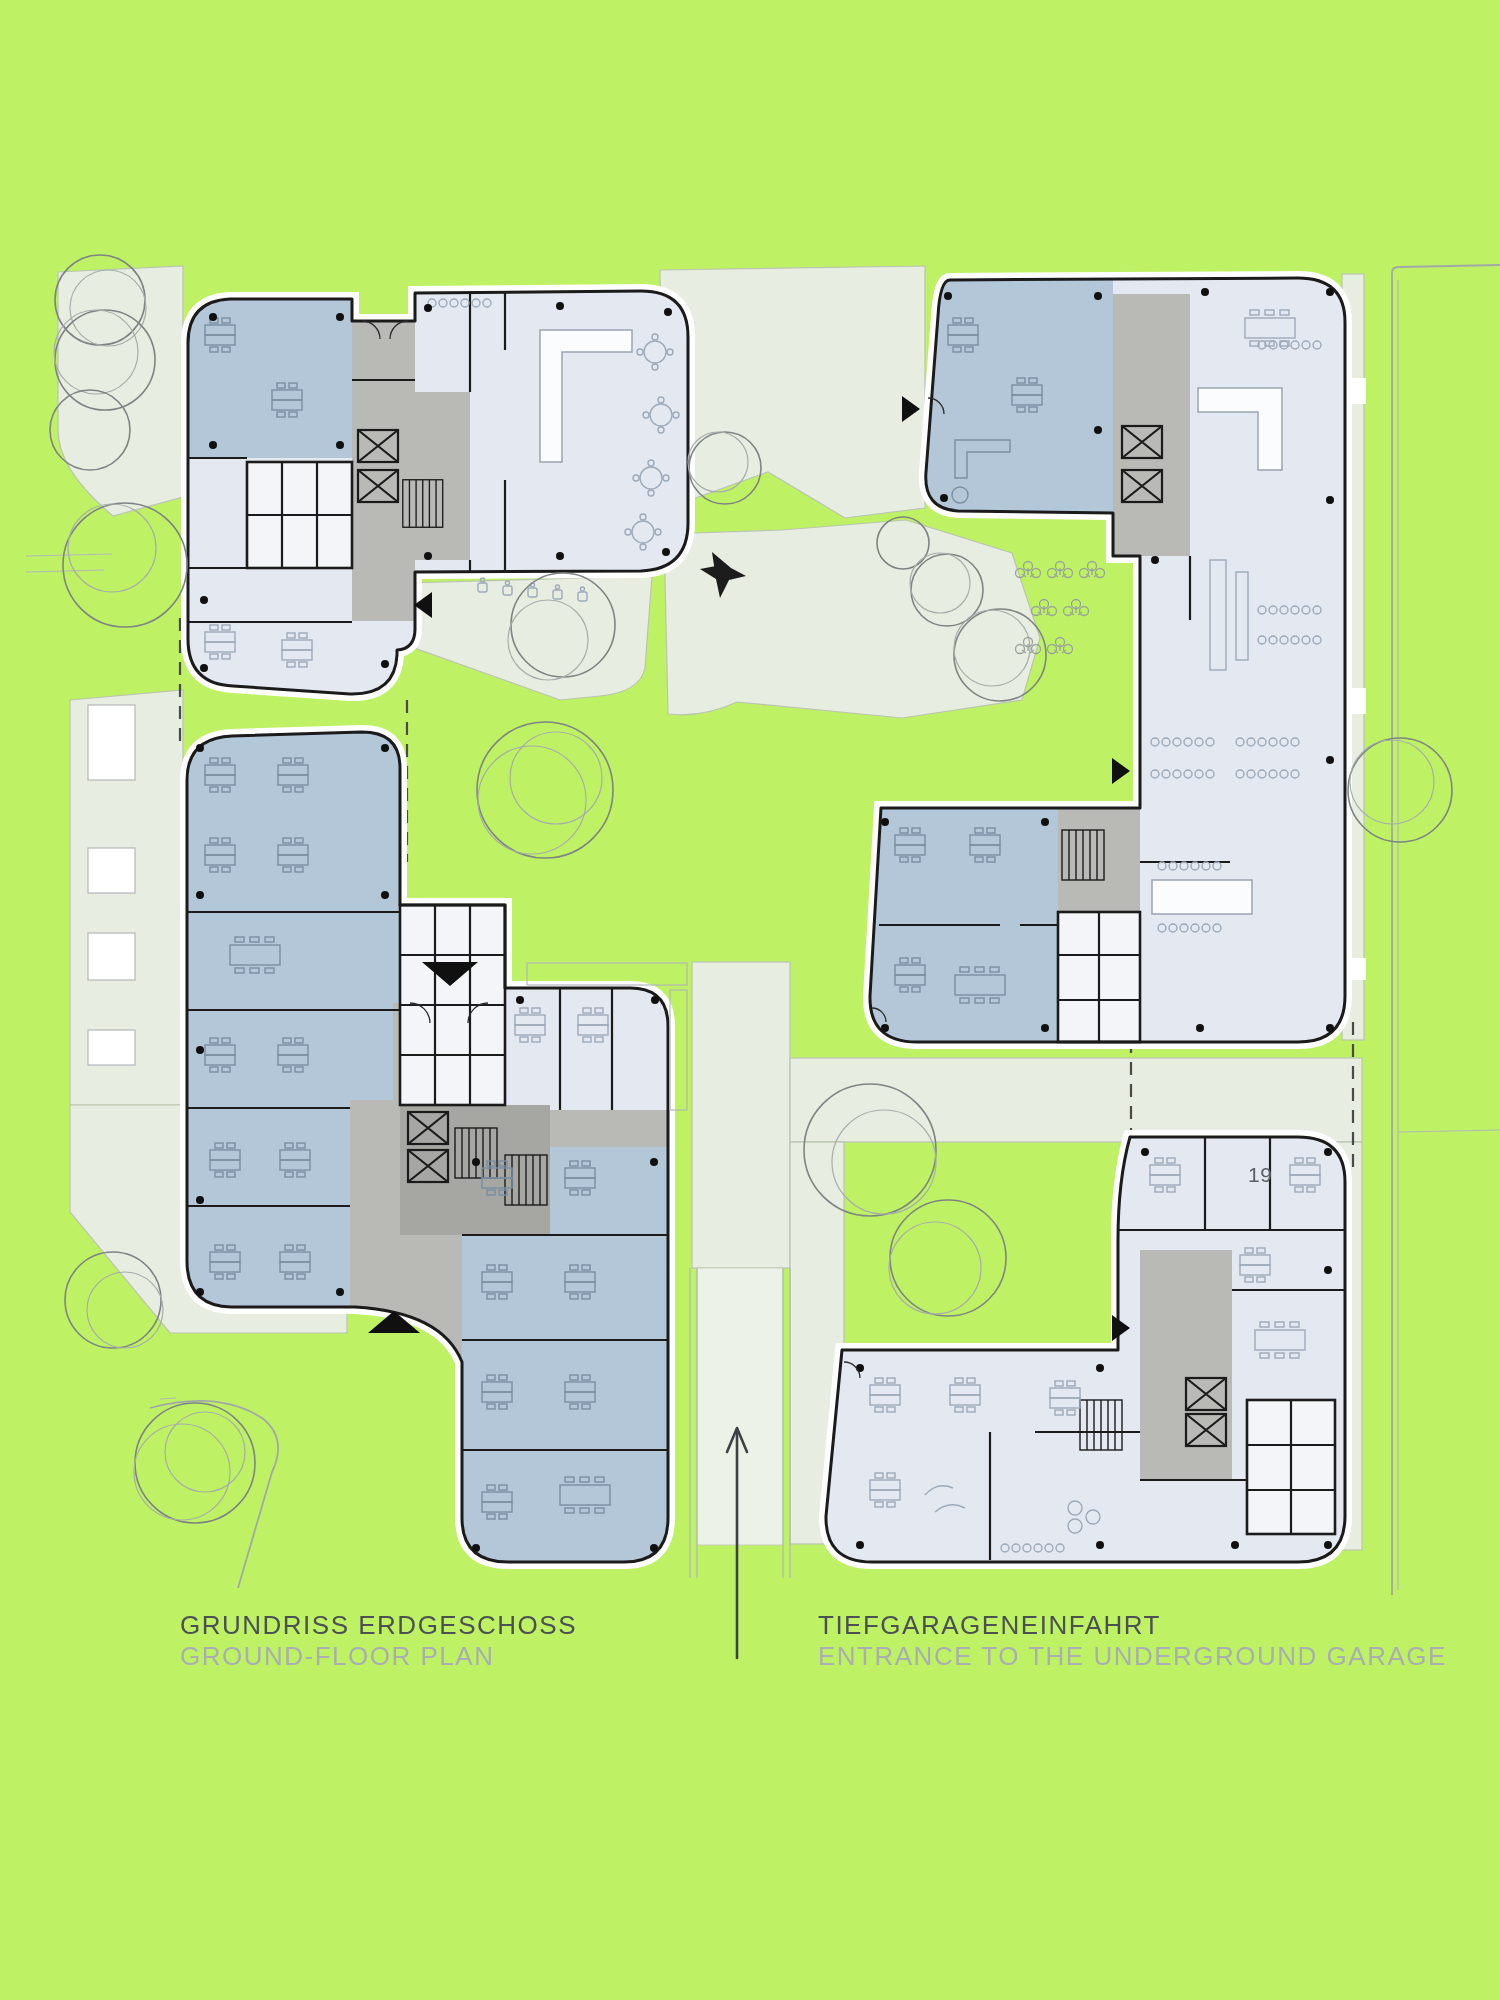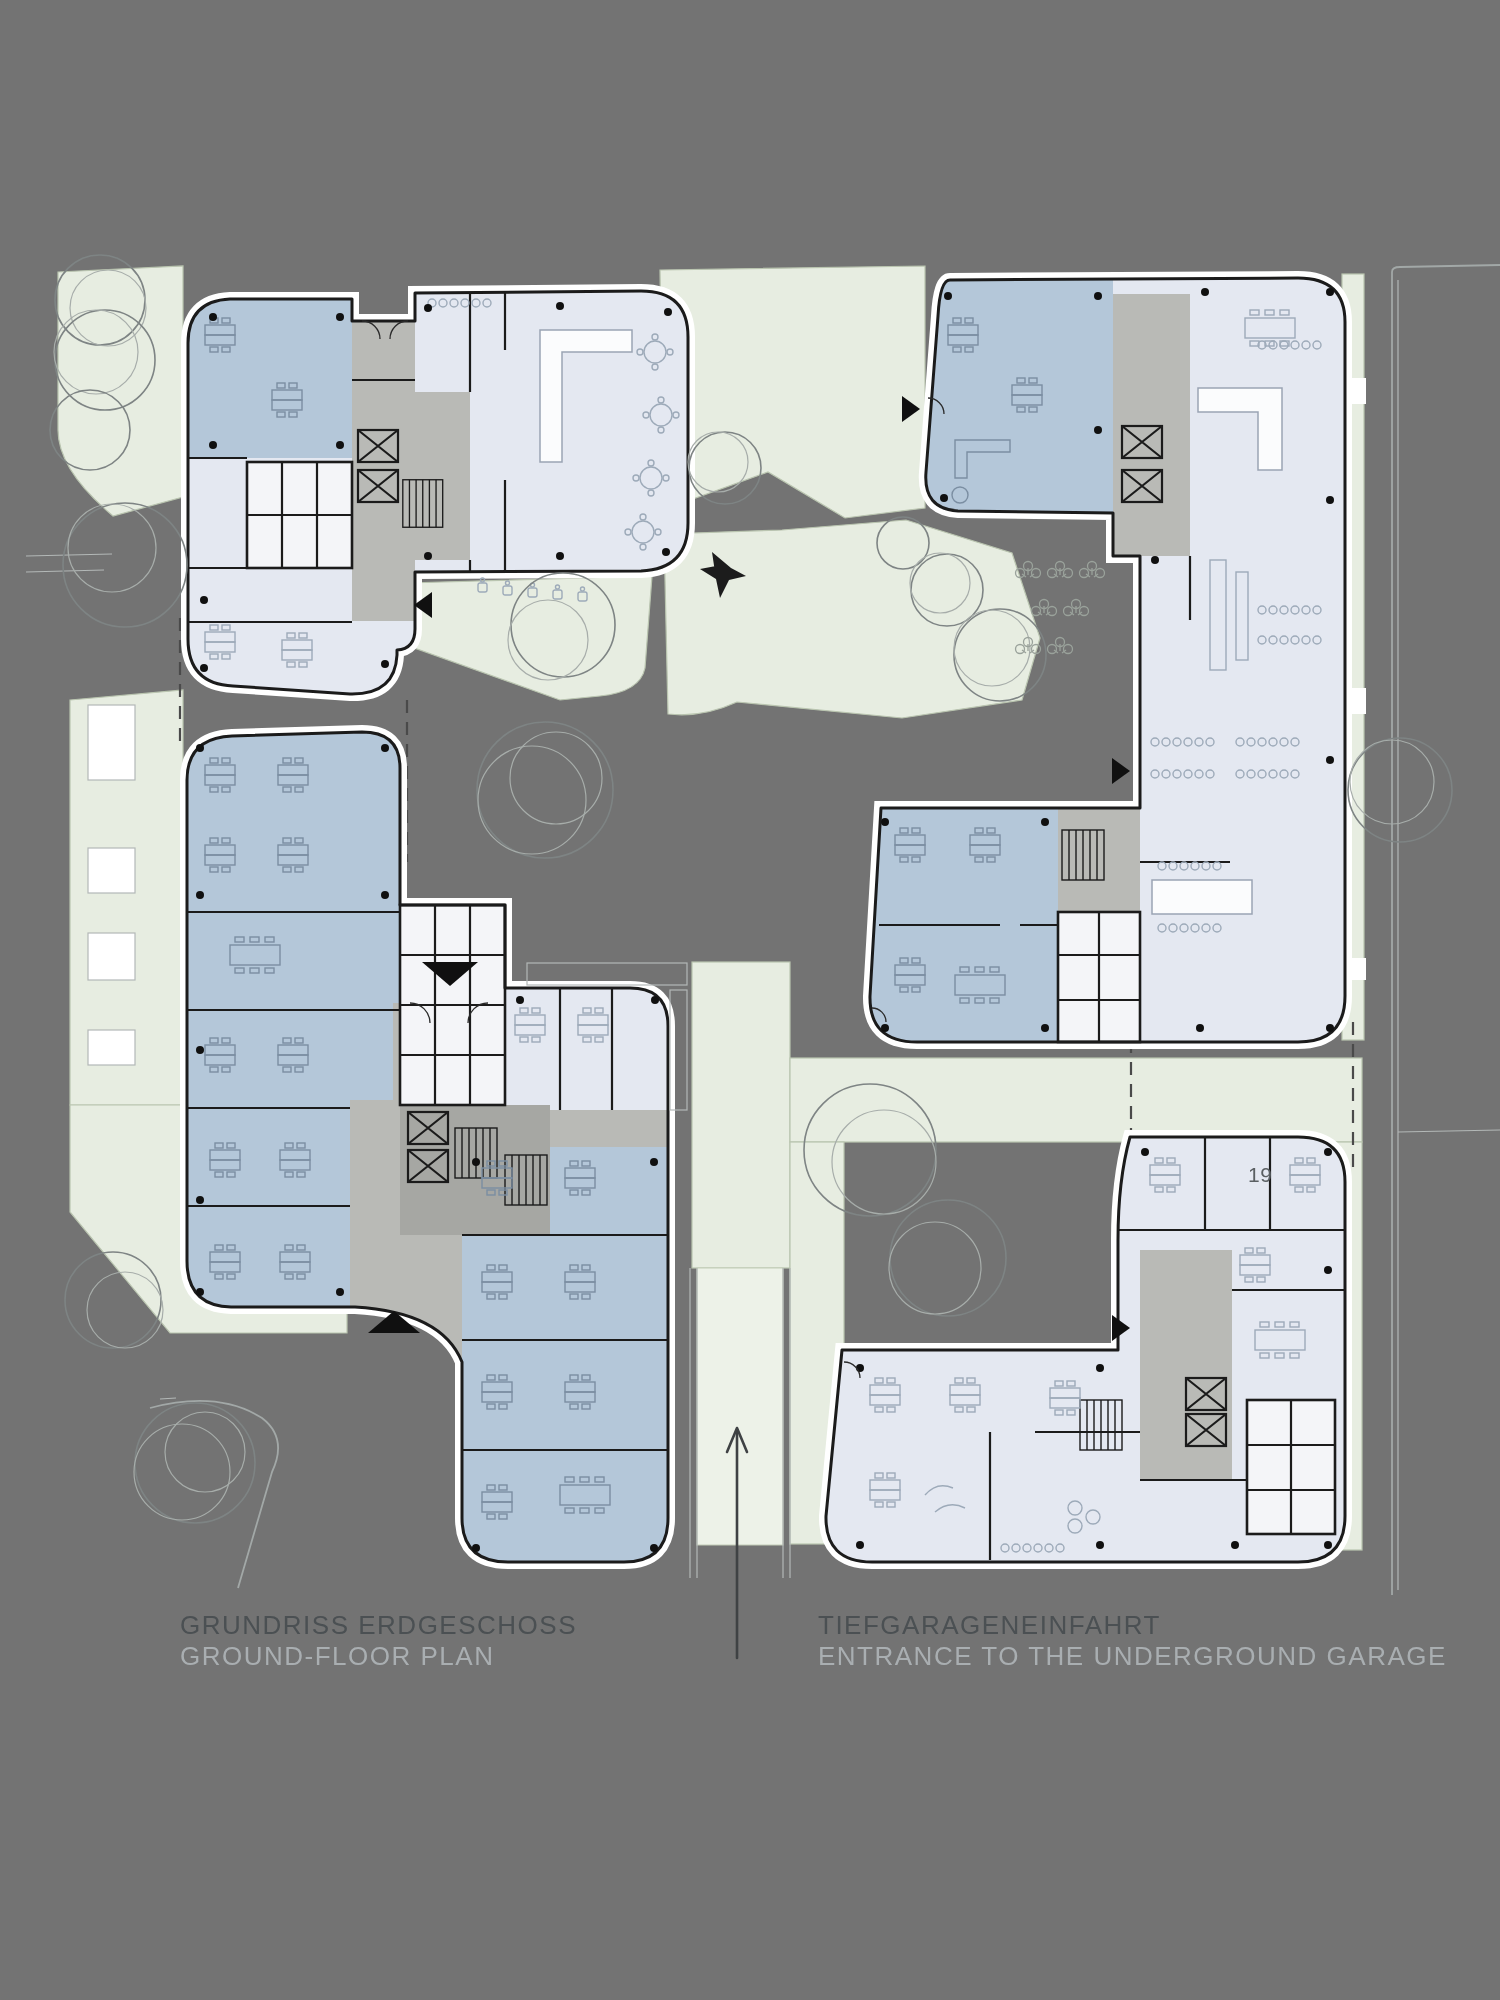--- a/index.html
+++ b/index.html
@@ -1,16 +1,16 @@
 <!DOCTYPE html>
 <html><head>
 <meta charset="utf-8">
 <style>
   html,body{margin:0;padding:0;background:#ffffff;}
-  .stage{position:relative;width:1500px;height:2000px;background:#737373;overflow:hidden;
+  .stage{position:relative;width:1500px;height:2000px;background:#bef264;overflow:hidden;
          font-family:"Liberation Sans", sans-serif;}
   svg{display:block}
   .green{fill:#e7ede1;stroke:#bac5b0;stroke-width:1.2;}
   .green-pale{fill:#edf2e8;stroke:#c3cdb8;stroke-width:1;}
   .tree{fill:none;stroke:#7e8484;stroke-width:1.6;}
   .tree2{fill:none;stroke:#a7adaa;stroke-width:1.2;}
   .kerb{fill:none;stroke:#a2a8a7;stroke-width:1.8;}
   .kerb-thin{fill:none;stroke:#b3b8b7;stroke-width:1.2;}
   .dash{fill:none;stroke:#4a4a4a;stroke-width:2.2;stroke-dasharray:13 9;}
   .halo{fill:none;stroke:#ffffff;stroke-width:14;}

